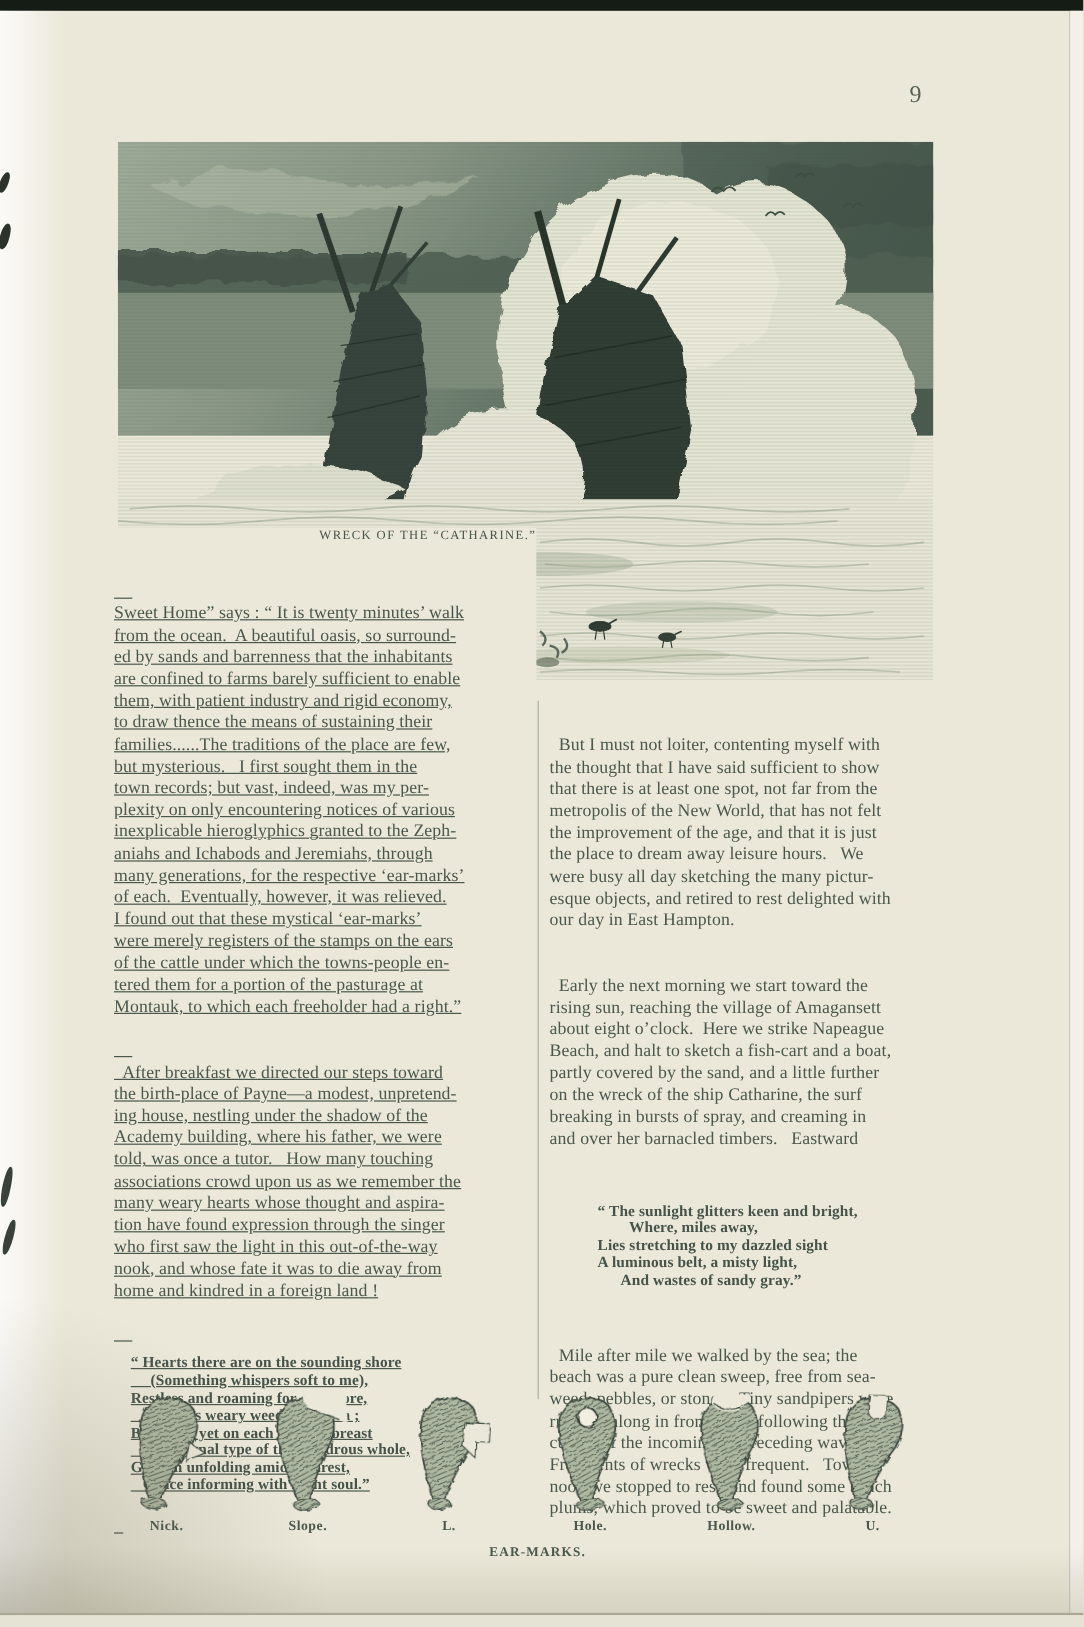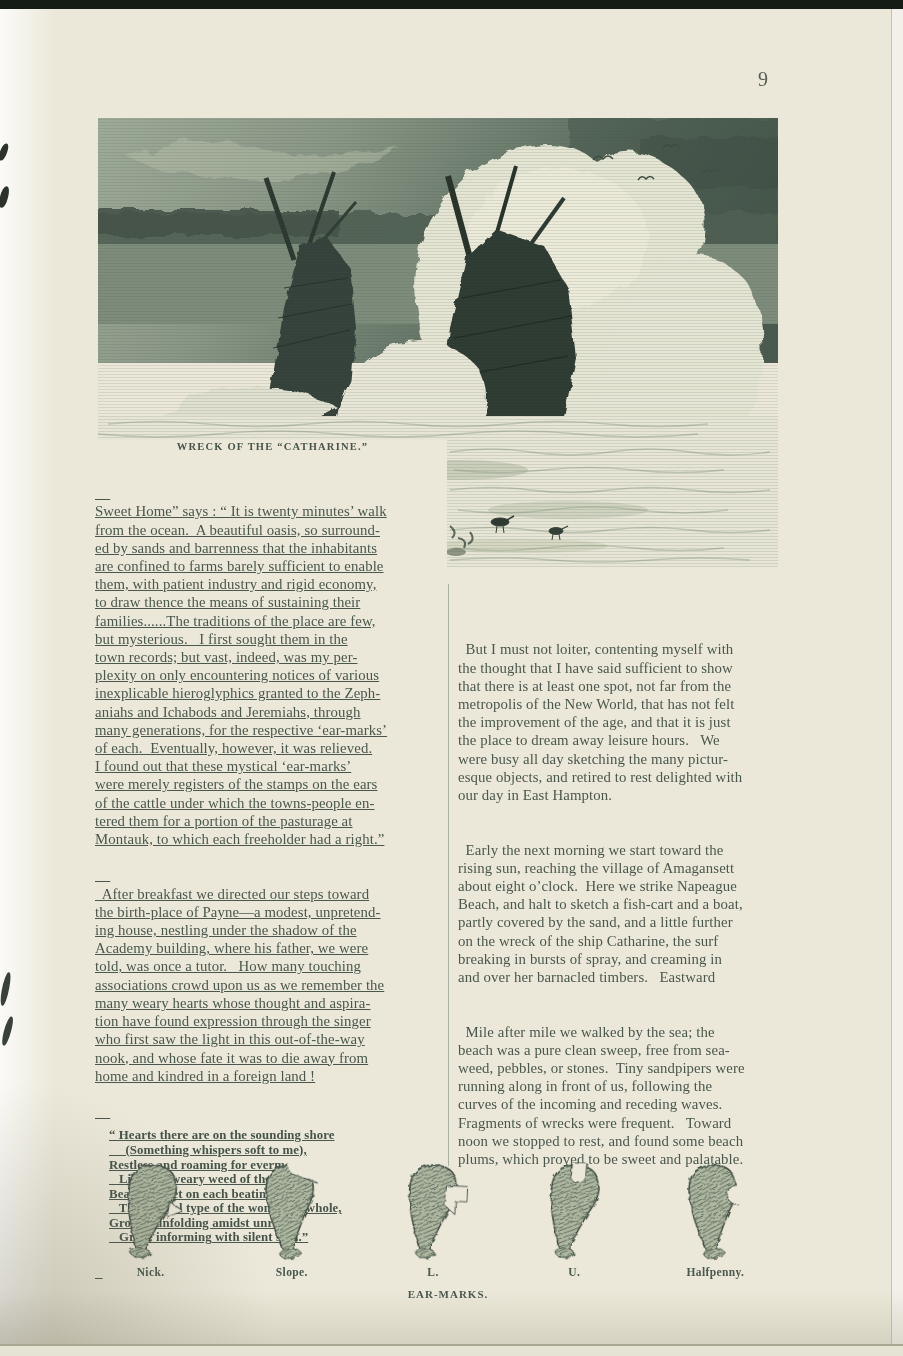--- a/index.html
+++ b/index.html
@@ -19,27 +19,27 @@
         background:radial-gradient(ellipse at 0% 100%,rgba(105,100,80,.30),rgba(105,100,80,0) 65%);}
   .bmark{position:absolute;background:#2b332a;border-radius:60% 40% 55% 45%;}
   .bm1{left:0;top:143px;width:7px;height:18px;transform:rotate(18deg);}
   .bm2{left:0;top:186px;width:8px;height:22px;transform:rotate(12deg);}
   .bm3{left:2px;top:972px;width:7px;height:34px;transform:rotate(10deg);background:#39423a;}
   .bm4{left:4px;top:1016px;width:7px;height:30px;transform:rotate(14deg);background:#39423a;}
   .pageno{position:absolute;left:758px;top:68px;font-size:20px;color:#565e52;}
   
   .engraving{position:absolute;left:98px;top:118px;width:680px;height:449px;
         clip-path:polygon(0 0,680px 0,680px 449px,349px 449px,349px 322px,0 322px);}
-  .eng-caption{position:absolute;left:98px;top:441px;width:349px;text-align:center;
-        font-size:10.5px;font-weight:700;letter-spacing:1.2px;color:#47544a;}
+  .eng-caption{position:absolute;left:98px;top:441px;width:349px;text-align:right;
+        font-size:10.5px;font-weight:400;letter-spacing:1.2px;color:#47544a;}
   
   .col{position:absolute;width:350px;font-size:14.8px;line-height:18.2px;color:#4a574d;
         white-space:pre;letter-spacing:.1px;}
   .col-left{left:95px;top:466px;text-decoration:underline;}
-  .col-right{left:458px;top:604px;}
+  .col-right{left:458px;top:576px;}
   .verse{font-size:12.8px;line-height:14.6px;font-weight:700;color:#46534a;margin-top:7px;}
   .verse-left{padding-left:14px;}
   .verse-right{padding-left:40px;margin-bottom:10px;}
   .divider{position:absolute;left:448px;top:584px;width:1px;height:582px;background:#8d9a8c;opacity:.7;}
   
   .earmarks{position:absolute;left:80px;top:1162px;width:706px;height:112px;display:flex;}
   .ear-cell{flex:1;display:flex;flex-direction:column;align-items:center;}
   .ear-cell figure{margin:0;display:flex;flex-direction:column;align-items:center;}
   .ear-label{margin-top:4px;font-size:11.5px;font-weight:700;color:#4b584e;letter-spacing:.4px;}
   .earmarks-caption{position:absolute;left:108px;top:1288px;width:680px;text-align:center;
@@ -175,20 +175,21 @@
     <div><div>Sweet Home” says : “ It is twenty minutes’ walk</div><div>from the ocean.  A beautiful oasis, so surround-</div><div>ed by sands and barrenness that the inhabitants</div><div>are confined to farms barely sufficient to enable</div><div>them, with patient industry and rigid economy,</div><div>to draw thence the means of sustaining their</div><div>families......The traditions of the place are few,</div><div>but mysterious.   I first sought them in the</div><div>town records; but vast, indeed, was my per-</div><div>plexity on only encountering notices of various</div><div>inexplicable hieroglyphics granted to the Zeph-</div><div>aniahs and Ichabods and Jeremiahs, through</div><div>many generations, for the respective ‘ear-marks’</div><div>of each.  Eventually, however, it was relieved.</div><div>I found out that these mystical ‘ear-marks’</div><div>were merely registers of the stamps on the ears</div><div>of the cattle under which the towns-people en-</div><div>tered them for a portion of the pasturage at</div><div>Montauk, to which each freeholder had a right.”</div></div>
     <div><div>  After breakfast we directed our steps toward</div><div>the birth-place of Payne—a modest, unpretend-</div><div>ing house, nestling under the shadow of the</div><div>Academy building, where his father, we were</div><div>told, was once a tutor.   How many touching</div><div>associations crowd upon us as we remember the</div><div>many weary hearts whose thought and aspira-</div><div>tion have found expression through the singer</div><div>who first saw the light in this out-of-the-way</div><div>nook, and whose fate it was to die away from</div><div>home and kindred in a foreign land !</div></div>
     <div class="verse verse-left"><div>“ Hearts there are on the sounding shore</div><div>     (Something whispers soft to me),</div><div>Restless and roaming for evermore,</div><div>   Like this weary weed of the sea ;</div><div>Bear they yet on each beating breast</div><div>   The eternal type of the wondrous whole,</div><div>Growth unfolding amidst unrest,</div><div>   Grace informing with silent soul.”</div></div>
   </div>
 
   <div class="divider"></div>
 
   <div class="col col-right">
     <div><div>  But I must not loiter, contenting myself with</div><div>the thought that I have said sufficient to show</div><div>that there is at least one spot, not far from the</div><div>metropolis of the New World, that has not felt</div><div>the improvement of the age, and that it is just</div><div>the place to dream away leisure hours.   We</div><div>were busy all day sketching the many pictur-</div><div>esque objects, and retired to rest delighted with</div><div>our day in East Hampton.</div></div>
     <div><div>  Early the next morning we start toward the</div><div>rising sun, reaching the village of Amagansett</div><div>about eight o’clock.  Here we strike Napeague</div><div>Beach, and halt to sketch a fish-cart and a boat,</div><div>partly covered by the sand, and a little further</div><div>on the wreck of the ship Catharine, the surf</div><div>breaking in bursts of spray, and creaming in</div><div>and over her barnacled timbers.   Eastward</div></div>
+    <div class="verse verse-right"><div>“ The sunlight glitters keen and bright,</div><div>        Where, miles away,</div><div>Lies stretching to my dazzled sight</div><div>A luminous belt, a misty light,</div><div>      And wastes of sandy gray.”</div></div>
     <div><div>  Mile after mile we walked by the sea; the</div><div>beach was a pure clean sweep, free from sea-</div><div>weed, pebbles, or stones.  Tiny sandpipers were</div><div>running along in front of us, following the</div><div>curves of the incoming and receding waves.</div><div>Fragments of wrecks were frequent.   Toward</div><div>noon we stopped to rest, and found some beach</div><div>plums, which proved to be sweet and palatable.</div></div>
   </div>
 
   <div class="earmarks">
 
     <div class="ear-cell">
         <figure>
       <svg width="74" height="100" viewBox="0 0 74 105">
         <g transform="rotate(6 37 52)" filter="url(#erough)">
           <use href="#earp" fill="url(#efur)" stroke="#3c4a40" stroke-width="1.6"></use>
@@ -220,49 +221,61 @@
         <g transform="rotate(3 37 52)" filter="url(#erough)">
           <use href="#earp" fill="url(#efur)" stroke="#3c4a40" stroke-width="1.6"></use>
           <ellipse cx="31" cy="96" rx="10" ry="5" fill="url(#efur)" stroke="#3c4a40"></ellipse>
           <path d="M50 24 L72 24 L72 40 L60 40 L60 54 L48 44 Z" fill="#ebe8d9" stroke="#3c4a40" stroke-width="1"></path>
         </g>
       </svg>
       <figcaption class="ear-label">L.</figcaption>
     </figure>
       </div>
 
-
-
+    <div class="ear-cell">
+        <figure>
+      <svg width="74" height="100" viewBox="0 0 74 105">
+        <g transform="rotate(-5 37 52)" filter="url(#erough)">
+          <use href="#earp" fill="url(#efur)" stroke="#3c4a40" stroke-width="1.6"></use>
+          <ellipse cx="33" cy="96" rx="12" ry="5" fill="url(#efur)" stroke="#3c4a40"></ellipse>
+          <circle cx="37" cy="20" r="8.5" fill="#f0eee0" stroke="#2f3c33" stroke-width="1.6"></circle>
+        </g>
+      </svg>
+      <figcaption class="ear-label">Hole.</figcaption>
+    </figure>
+      </div>
+
+
+    <div class="ear-cell">
+        <figure>
+      <svg width="74" height="100" viewBox="0 0 74 105">
+        <g transform="rotate(-3 37 52)" filter="url(#erough)">
+          <use href="#earp" fill="url(#efur)" stroke="#3c4a40" stroke-width="1.6"></use>
+          <ellipse cx="33" cy="96" rx="11" ry="5" fill="url(#efur)" stroke="#3c4a40"></ellipse>
+          <ellipse cx="38" cy="5" rx="16" ry="10" fill="#ebe8d9"></ellipse>
+          <path d="M24 8 Q38 18 54 8" stroke="#3c4a40" stroke-width="1.2" fill="none"></path>
+        </g>
+      </svg>
+      <figcaption class="ear-label">Hollow.</figcaption>
+    </figure>
+      </div>
 
     <div class="ear-cell">
         <figure>
       <svg width="74" height="100" viewBox="0 0 74 105">
         <g transform="rotate(5 37 52)" filter="url(#erough)">
           <use href="#earp" fill="url(#efur)" stroke="#3c4a40" stroke-width="1.6"></use>
           <ellipse cx="31" cy="96" rx="10" ry="5" fill="url(#efur)" stroke="#3c4a40"></ellipse>
           <path d="M30 0 H46 V14 A8 8 0 0 1 30 14 Z" fill="#ebe8d9" stroke="#3c4a40" stroke-width="1"></path>
         </g>
       </svg>
       <figcaption class="ear-label">U.</figcaption>
     </figure>
       </div>
 
-    <div class="ear-cell">
-        <figure>
-      <svg width="74" height="100" viewBox="0 0 74 105">
-        <g transform="rotate(-4 37 52)" filter="url(#erough)">
-          <use href="#earp" fill="url(#efur)" stroke="#3c4a40" stroke-width="1.6"></use>
-          <ellipse cx="33" cy="96" rx="11" ry="5" fill="url(#efur)" stroke="#3c4a40"></ellipse>
-          <circle cx="61" cy="36" r="10" fill="#ebe8d9" stroke="#3c4a40" stroke-width="1"></circle>
-          <rect x="62" y="24" width="12" height="24" fill="#ebe8d9"></rect>
-        </g>
-      </svg>
-      <figcaption class="ear-label">Halfpenny.</figcaption>
-    </figure>
-      </div>
 
   </div>
 
   <div class="earmarks-caption">EAR-MARKS.</div>
 
   <div class="bottom-shade"></div>
   <div class="corner-shadow"></div>
   <div class="bottom-line"></div>
   <div class="bottom-strip"></div>
 

